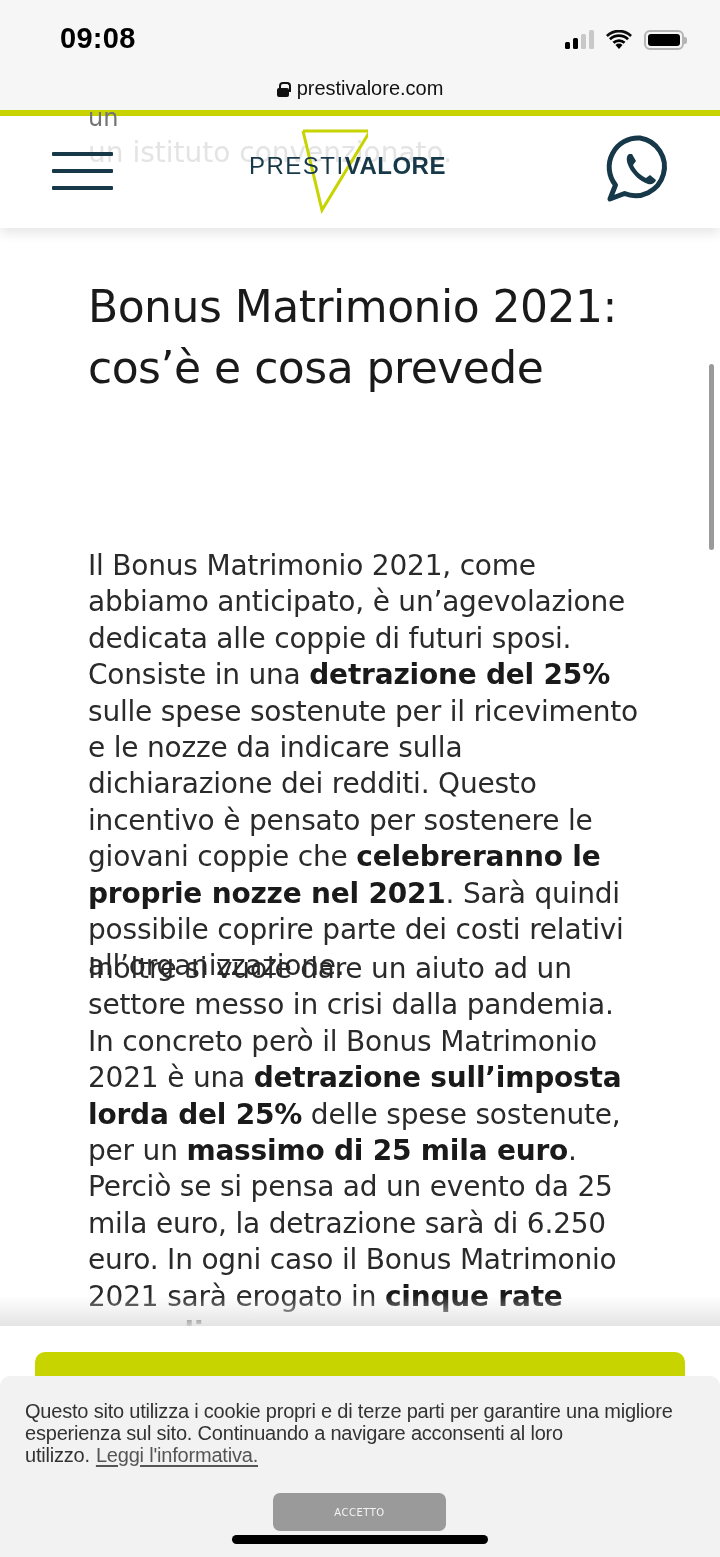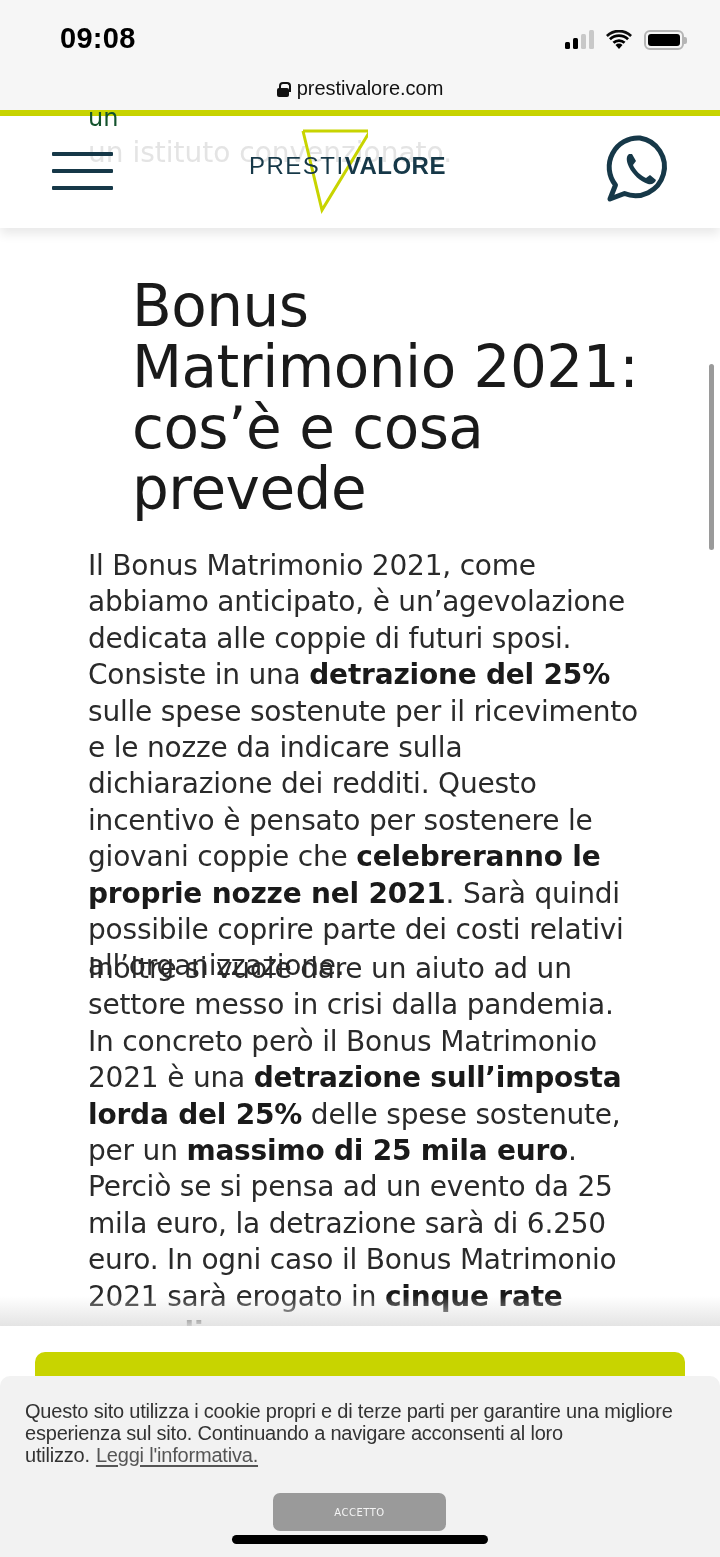--- a/index.html
+++ b/index.html
@@ -21,32 +21,32 @@
   .url-bar { position: absolute; left: 0; top: 66px; width: 720px; height: 44px; background: #f6f6f6; display: flex; justify-content: center; align-items: center; gap: 8px; }
   .url-text { font-family: "Liberation Sans", sans-serif; font-size: 20px; color: #111; }
   .lock { width: 12px; height: 15px; position: relative; margin-top: 2px; }
   .lock::before { content: ""; position: absolute; left: 2px; top: 0; width: 8px; height: 8px; border: 2px solid #111; border-bottom: none; border-radius: 4px 4px 0 0; }
   .lock::after { content: ""; position: absolute; left: 0; top: 6px; width: 12px; height: 9px; background: #111; border-radius: 2px; }
 
   
   .accent-line { position: absolute; left: 0; top: 110px; width: 720px; height: 6px; background: #c8d400; }
   .site-header { position: absolute; left: 0; top: 116px; width: 720px; height: 112px; background: #ffffff; box-shadow: 0 6px 10px rgba(0,0,0,0.09); z-index: 2; }
   .ghost-text { position: absolute; left: 88px; top: 20px; font-size: 28px; color: #e4e4e4; white-space: nowrap; }
-  .ghost-top { position: absolute; left: 88px; top: -12px; font-size: 24px; color: #14532d; white-space: nowrap; }
+  .ghost-top { position: absolute; left: 88px; top: -12px; font-size: 24px; color: #737373; white-space: nowrap; }
   .hamburger { position: absolute; left: 52px; top: 36px; width: 61px; height: 38px; display: flex; flex-direction: column; justify-content: space-between; cursor: pointer; }
   .hamburger span { display: block; height: 4px; background: #163848; border-radius: 1px; }
   .logo { position: absolute; left: 248px; top: 12px; width: 195px; height: 90px; }
   .logo-text { position: absolute; left: 1px; top: 24px; font-family: "Liberation Sans", sans-serif; font-size: 24px; letter-spacing: 1.5px; color: #163848; white-space: nowrap; }
   .logo-text b { font-weight: 700; letter-spacing: 0.5px; }
   .logo-tri { position: absolute; left: 48px; top: 0; }
   .whatsapp { position: absolute; left: 605px; top: 18px; width: 70px; height: 70px; cursor: pointer; }
 
   
   .article { position: absolute; left: 88px; top: 276px; width: 560px; }
-  .article h1 { font-family: "DejaVu Sans", sans-serif; font-weight: 400; font-size: 58px; line-height: 61px; color: #1a1a1a; letter-spacing: -0.5px; margin-left: 44px; }
+  .article h1 { font-family: "DejaVu Sans", sans-serif; font-weight: 400; font-size: 44px; line-height: 61px; color: #1a1a1a; letter-spacing: -0.5px; }
   .article p { font-family: "DejaVu Sans", sans-serif; font-size: 28px; line-height: 36.4px; color: #2a2a2a; letter-spacing: -0.2px; }
   .p1 { position: absolute; top: 272px; width: 560px; }
   .p2 { position: absolute; top: 675px; width: 560px; }
   .article strong { font-weight: 700; color: #1a1a1a; }
 
   .scroll-thumb { position: absolute; left: 709px; top: 364px; width: 5px; height: 186px; border-radius: 3px; background: #9a9a9a; cursor: pointer; }
 
   .fade-shadow { position: absolute; left: 0; top: 1296px; width: 720px; height: 30px; background: linear-gradient(to bottom, rgba(255,255,255,0), rgba(225,225,225,0.9)); }
   .white-strip { position: absolute; left: 0; top: 1326px; width: 720px; height: 50px; background: #fff; }
   .cta-bar { position: absolute; left: 35px; top: 1352px; width: 650px; height: 40px; background: #c8d400; border-radius: 10px 10px 0 0; cursor: pointer; }

